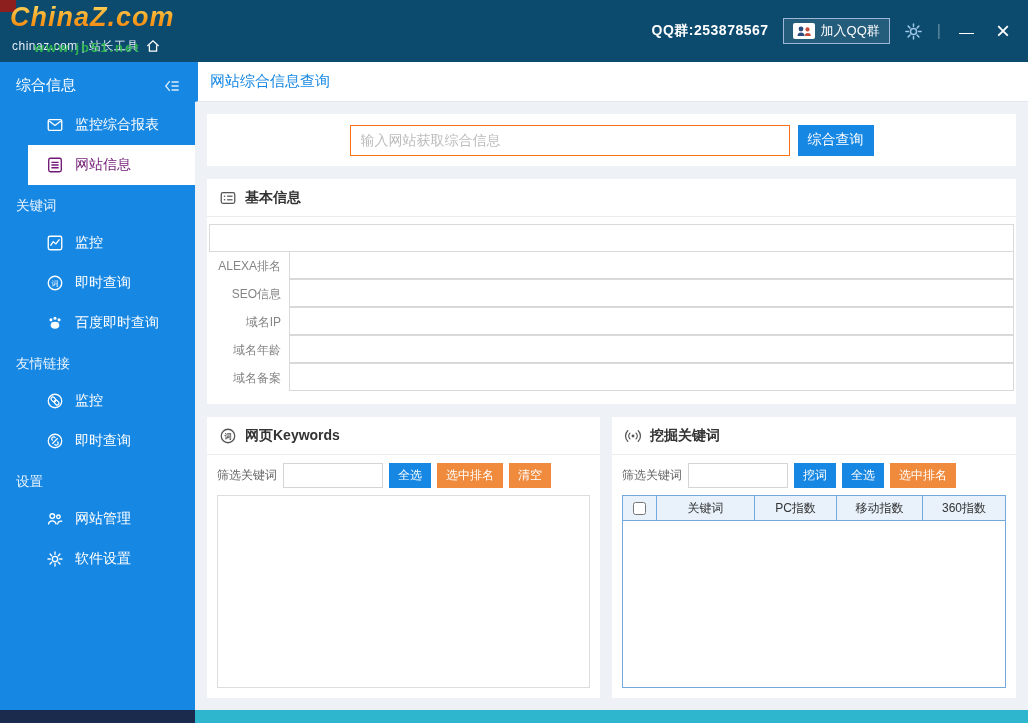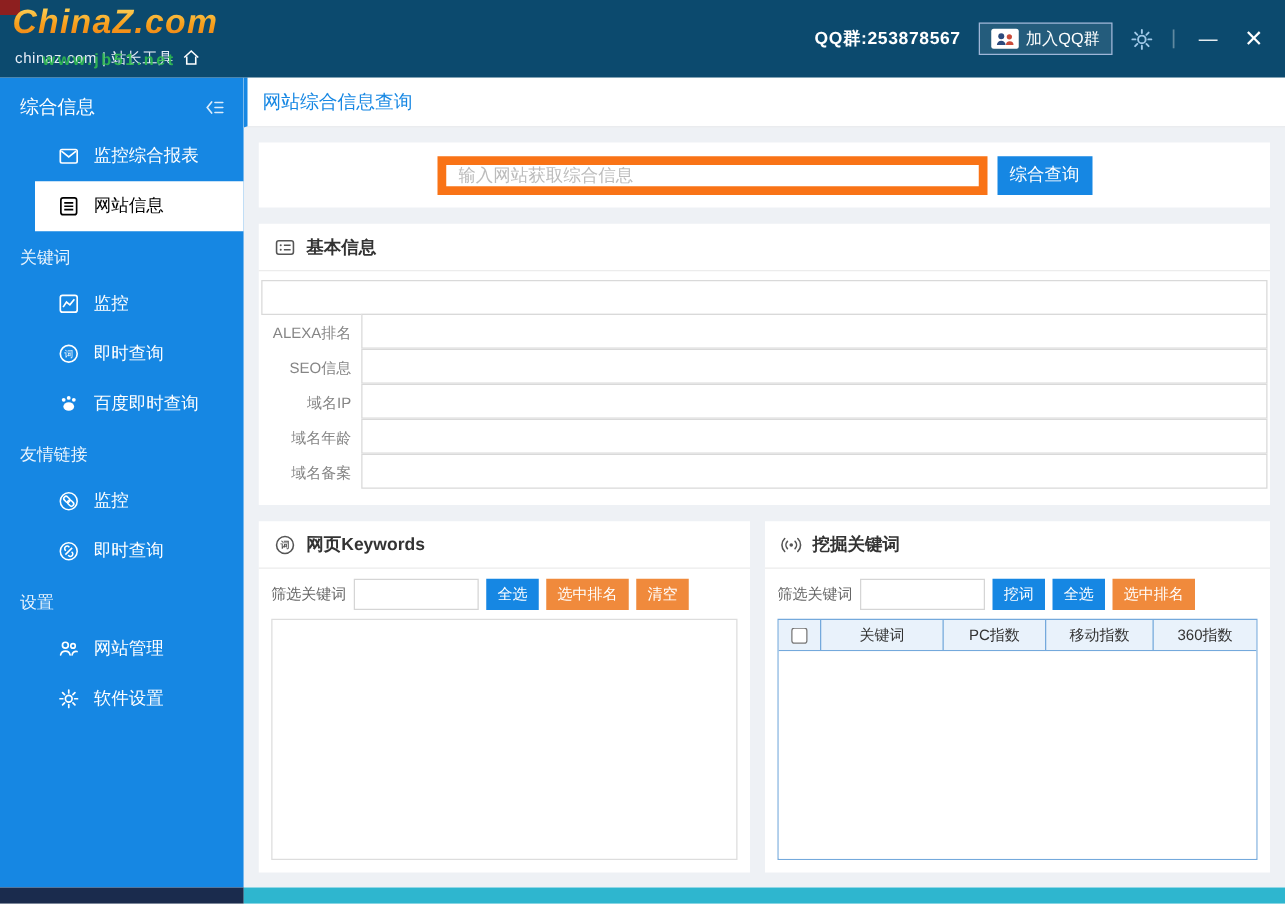--- a/index.html
+++ b/index.html
@@ -32,37 +32,37 @@
   
   .body-row { flex:1 1 auto; display:flex; min-height:0; }
 
   
   .sidebar { flex:0 0 195px; background:#1687e3; color:#fff; overflow:hidden; }
   .side-header { display:flex; align-items:center; justify-content:space-between; padding:14px 14px 10px 16px; font-size:15px; }
   .side-subheader { padding:12px 16px 8px 16px; font-size:13.5px; color:#eaf4fd; }
   .collapse-icon { cursor:pointer; display:flex; align-items:center; color:#dcecfb; }
   .side-item { display:flex; align-items:center; gap:11px; height:40px; padding-left:18px; font-size:14px; cursor:pointer; color:#fff;margin-left:28px; }
   .side-item .icn { display:flex; align-items:center; }
-  .side-item.active { background:#fff; color:#000000;align-items:center; }
+  .side-item.active { background:#fff; color:#701a75;align-items:center; }
 
   
   .main { flex:1 1 auto; display:flex; flex-direction:column; background:#eef1f5; min-width:0; }
   .page-title-bar { flex:0 0 40px; background:#fff; border-left:3px solid #1687e3; border-bottom:1px solid #e3e6ea;
     display:flex; align-items:center; padding-left:12px; }
   .page-title { color:#1687e3; font-size:15px; }
   .content { flex:1 1 auto; padding:12px; display:flex; flex-direction:column; gap:13px; min-height:0; }
 
   .panel { background:#fff; }
   .panel-header { height:38px; display:flex; align-items:center; gap:8px; padding:0 12px; font-size:14px; font-weight:bold; color:#333;
     border-bottom:1px solid #ececec; }
   .panel-header .icn { display:flex; align-items:center; color:#555; }
 
   
   .search-panel { flex:0 0 52px; display:flex; align-items:center; justify-content:center; gap:8px; }
-  .search-input { width:440px; height:31px; border:7px solid #f97316; padding:0 10px; font-size:14px; color:#333; outline:none; }
+  .search-input { width:440px; height:31px; border:1px solid #f97316; padding:0 10px; font-size:14px; color:#333; outline:none; }
   .search-input::placeholder { color:#bcbcbc; }
   .btn { border:none; color:#fff; cursor:pointer; font-family:inherit; }
   .btn-blue { background:#1687e3; }
   .btn-orange { background:#f08a3c; }
   .search-btn { width:76px; height:31px; font-size:14px; }
 
   
   .basic-info { flex:0 0 auto; }
   .bi-body { padding:8px 2px 12px 2px; }
   .bi-row { display:flex; align-items:stretch; }

